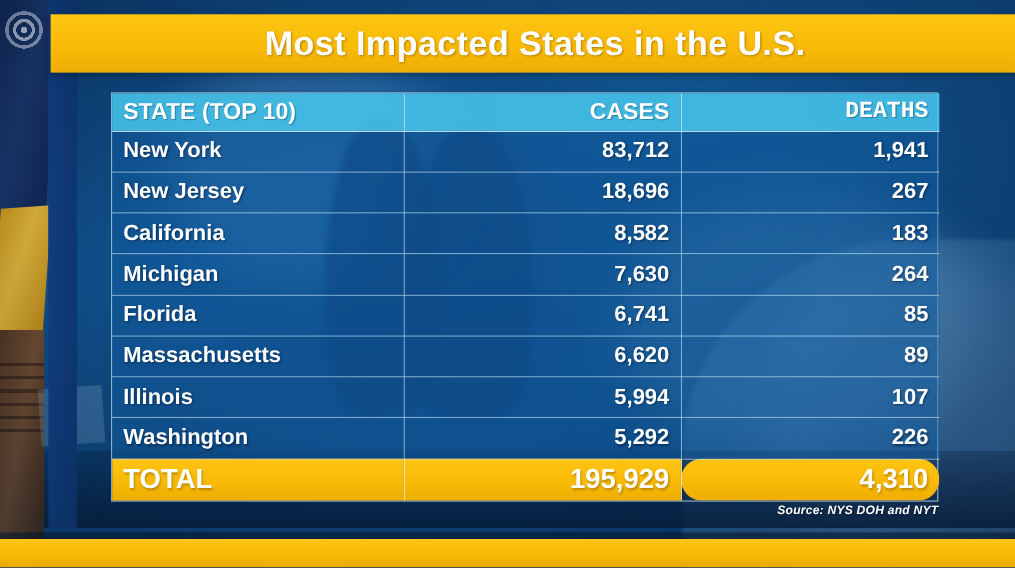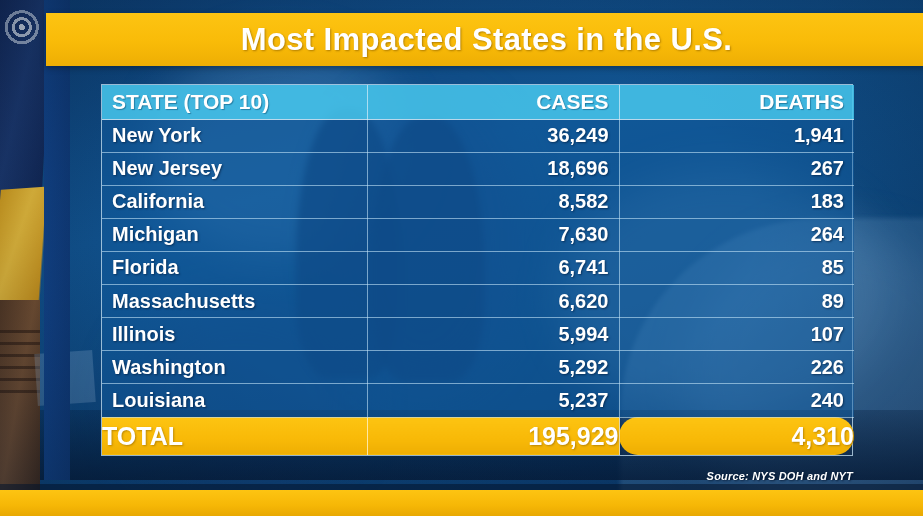--- a/index.html
+++ b/index.html
@@ -125,21 +125,21 @@
     color:#ffffff;
     font-size:21px; font-weight:bold;
     height:34px; padding:0 10px;
     border-right:1px solid rgba(215,238,250,.7);
     border-bottom:1px solid rgba(215,238,250,.85);
     text-shadow:1px 1px 1px rgba(0,60,95,.45);
   }
   thead th:last-child { border-right:none; }
   th.h-state  { text-align:left; }
   th.h-cases  { text-align:right; }
-  th.h-deaths { text-align:right; }
+  th.h-deaths { text-align:right;font-family:Liberation Mono, monospace; }
 
   tbody tr { height:30px;margin-left:36px; }
   tbody td {
     background:rgba(16,92,160,.50);
     color:#ffffff;
     font-size:20px; font-weight:bold;
     padding:0 10px;
     border-right:1px solid rgba(195,228,248,.60);
     border-bottom:1px solid rgba(195,228,248,.60);
     text-shadow:1px 1px 2px rgba(0,25,55,.6);
@@ -148,34 +148,34 @@
   tbody td:last-child { border-right:none; }
   td.d-state  { text-align:left; }
   td.d-cases  { text-align:right; }
   td.d-deaths { text-align:right; }
 
   tfoot tr { height:38px; }
   tfoot td {
     background:linear-gradient(to bottom,#fdc412 0%,#f8b907 60%,#eeae03 100%);
     color:#ffffff;
     font-size:25px; font-weight:bold;
-    padding:0 0;
+    padding:0 10px;
     border-right:1px solid rgba(255,240,190,.85);
     border-bottom:none;
     text-shadow:1px 1px 2px rgba(130,88,0,.5);
     white-space:nowrap;
   }
   tfoot td:last-child { border-right:none; }
   td.t-state  { text-align:left; }
   td.t-cases  { text-align:right; }
   td.t-deaths { text-align:right;border-radius:19px; }
 
   
   #source-note {
-    position:absolute; right:70px; top:470px;
+    position:absolute; right:70px; top:458px;
     color:#ffffff; font-size:11px; font-weight:bold; font-style:italic;
     letter-spacing:.2px;
     text-shadow:1px 1px 2px rgba(0,20,45,.75);
   }
 
   
   #lower-bar {
     position:absolute; left:0; bottom:0; width:923px; height:26px;
     background:linear-gradient(to bottom,#fdc412 0%,#f6b706 60%,#e8a802 100%);
   }
@@ -226,21 +226,21 @@
     <thead>
       <tr>
         <th class="h-state">STATE (TOP 10)</th>
         <th class="h-cases">CASES</th>
         <th class="h-deaths">DEATHS</th>
       </tr>
     </thead>
     <tbody>
       <tr>
         <td class="d-state">New York</td>
-        <td class="d-cases">36,249</td>
+        <td class="d-cases">83,712</td>
         <td class="d-deaths">1,941</td>
       </tr>
       <tr>
         <td class="d-state">New Jersey</td>
         <td class="d-cases">18,696</td>
         <td class="d-deaths">267</td>
       </tr>
       <tr>
         <td class="d-state">California</td>
         <td class="d-cases">8,582</td>
@@ -264,25 +264,20 @@
       <tr>
         <td class="d-state">Illinois</td>
         <td class="d-cases">5,994</td>
         <td class="d-deaths">107</td>
       </tr>
       <tr>
         <td class="d-state">Washington</td>
         <td class="d-cases">5,292</td>
         <td class="d-deaths">226</td>
       </tr>
-      <tr>
-        <td class="d-state">Louisiana</td>
-        <td class="d-cases">5,237</td>
-        <td class="d-deaths">240</td>
-      </tr>
     </tbody>
     <tfoot>
       <tr>
         <td class="t-state">TOTAL</td>
         <td class="t-cases">195,929</td>
         <td class="t-deaths">4,310</td>
       </tr>
     </tfoot>
   </table>
 </div>

